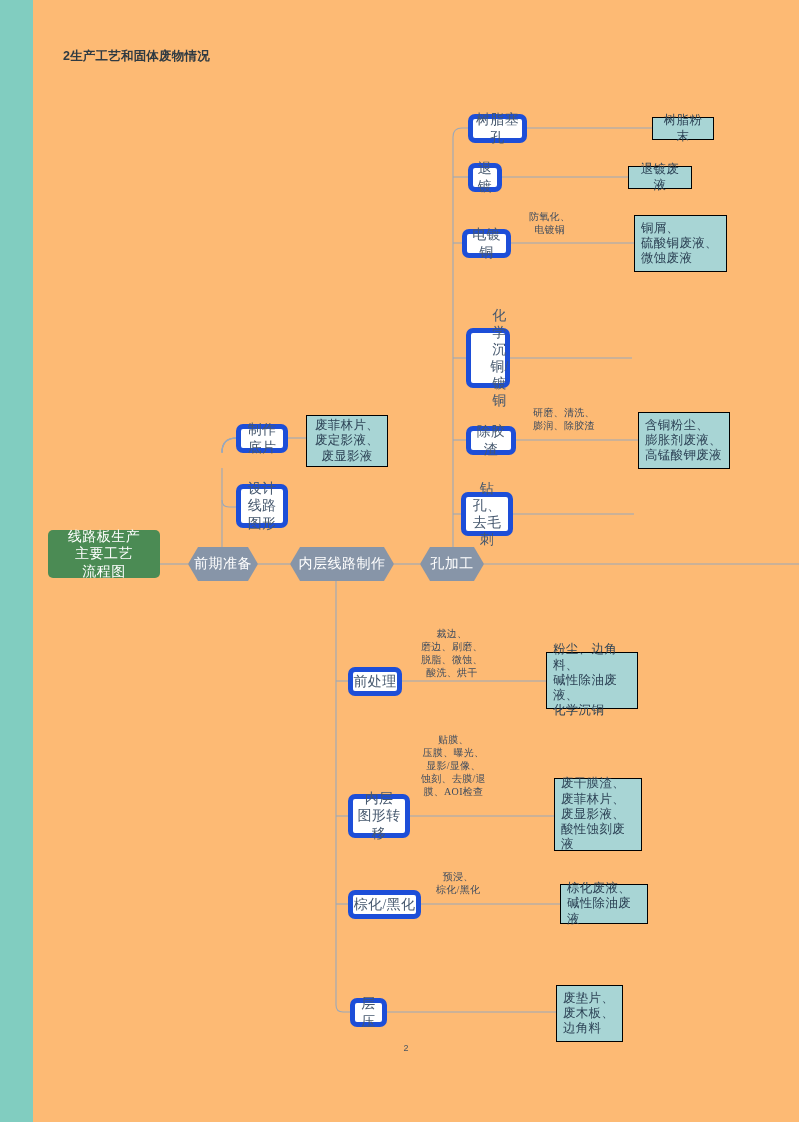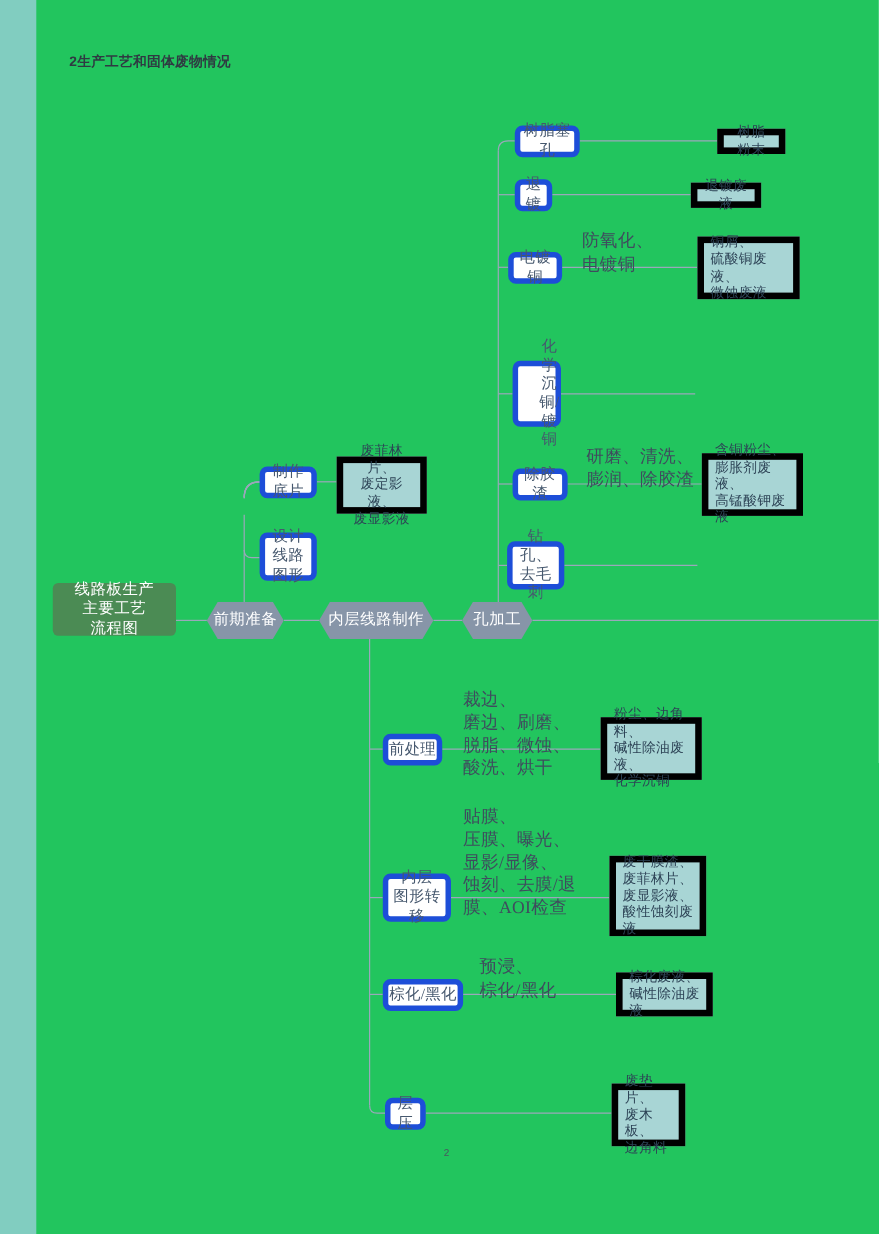--- a/index.html
+++ b/index.html
@@ -7,21 +7,21 @@
     padding: 0;
     background: #ffffff;
   }
   body {
     font-family: "Liberation Serif", "DejaVu Serif", serif;
   }
   #page {
     position: relative;
     width: 799px;
     height: 1122px;
-    background: #22c55e;
+    background: #fdba74;
     overflow: hidden;
   }
   #sidebar-strip {
     position: absolute;
     left: 0; top: 0;
     width: 33px;
     height: 1122px;
     background: #81cdc0;
   }
   #doc-heading {
@@ -77,34 +77,34 @@
     background: #ffffff;
     color: #46586e;
     border: 5px solid #1d4ed8;
     border-radius: 7px;
     font-size: 14px;
     letter-spacing: 0.3px;
   }
   .node-waste {
     background: #a8d5d5;
     color: #2d4356;
-    border: 6px solid #000000;
+    border: 1px solid #000000;
     font-size: 12.5px;
     letter-spacing: 0.3px;
     justify-content: flex-start;
     text-align: left;
     padding: 3px 6px;
   }
   .label-text {
     position: absolute;
     color: #3f4c5e;
-    font-size: 16px;
+    font-size: 10px;
     line-height: 1.30;
     white-space: pre-line;
-    text-align: left;
+    text-align: center;
     letter-spacing: 0.3px;
   }
 </style>
 </head>
 <body>
 
 <div id="page">
 
   <div id="sidebar-strip"></div>
 

